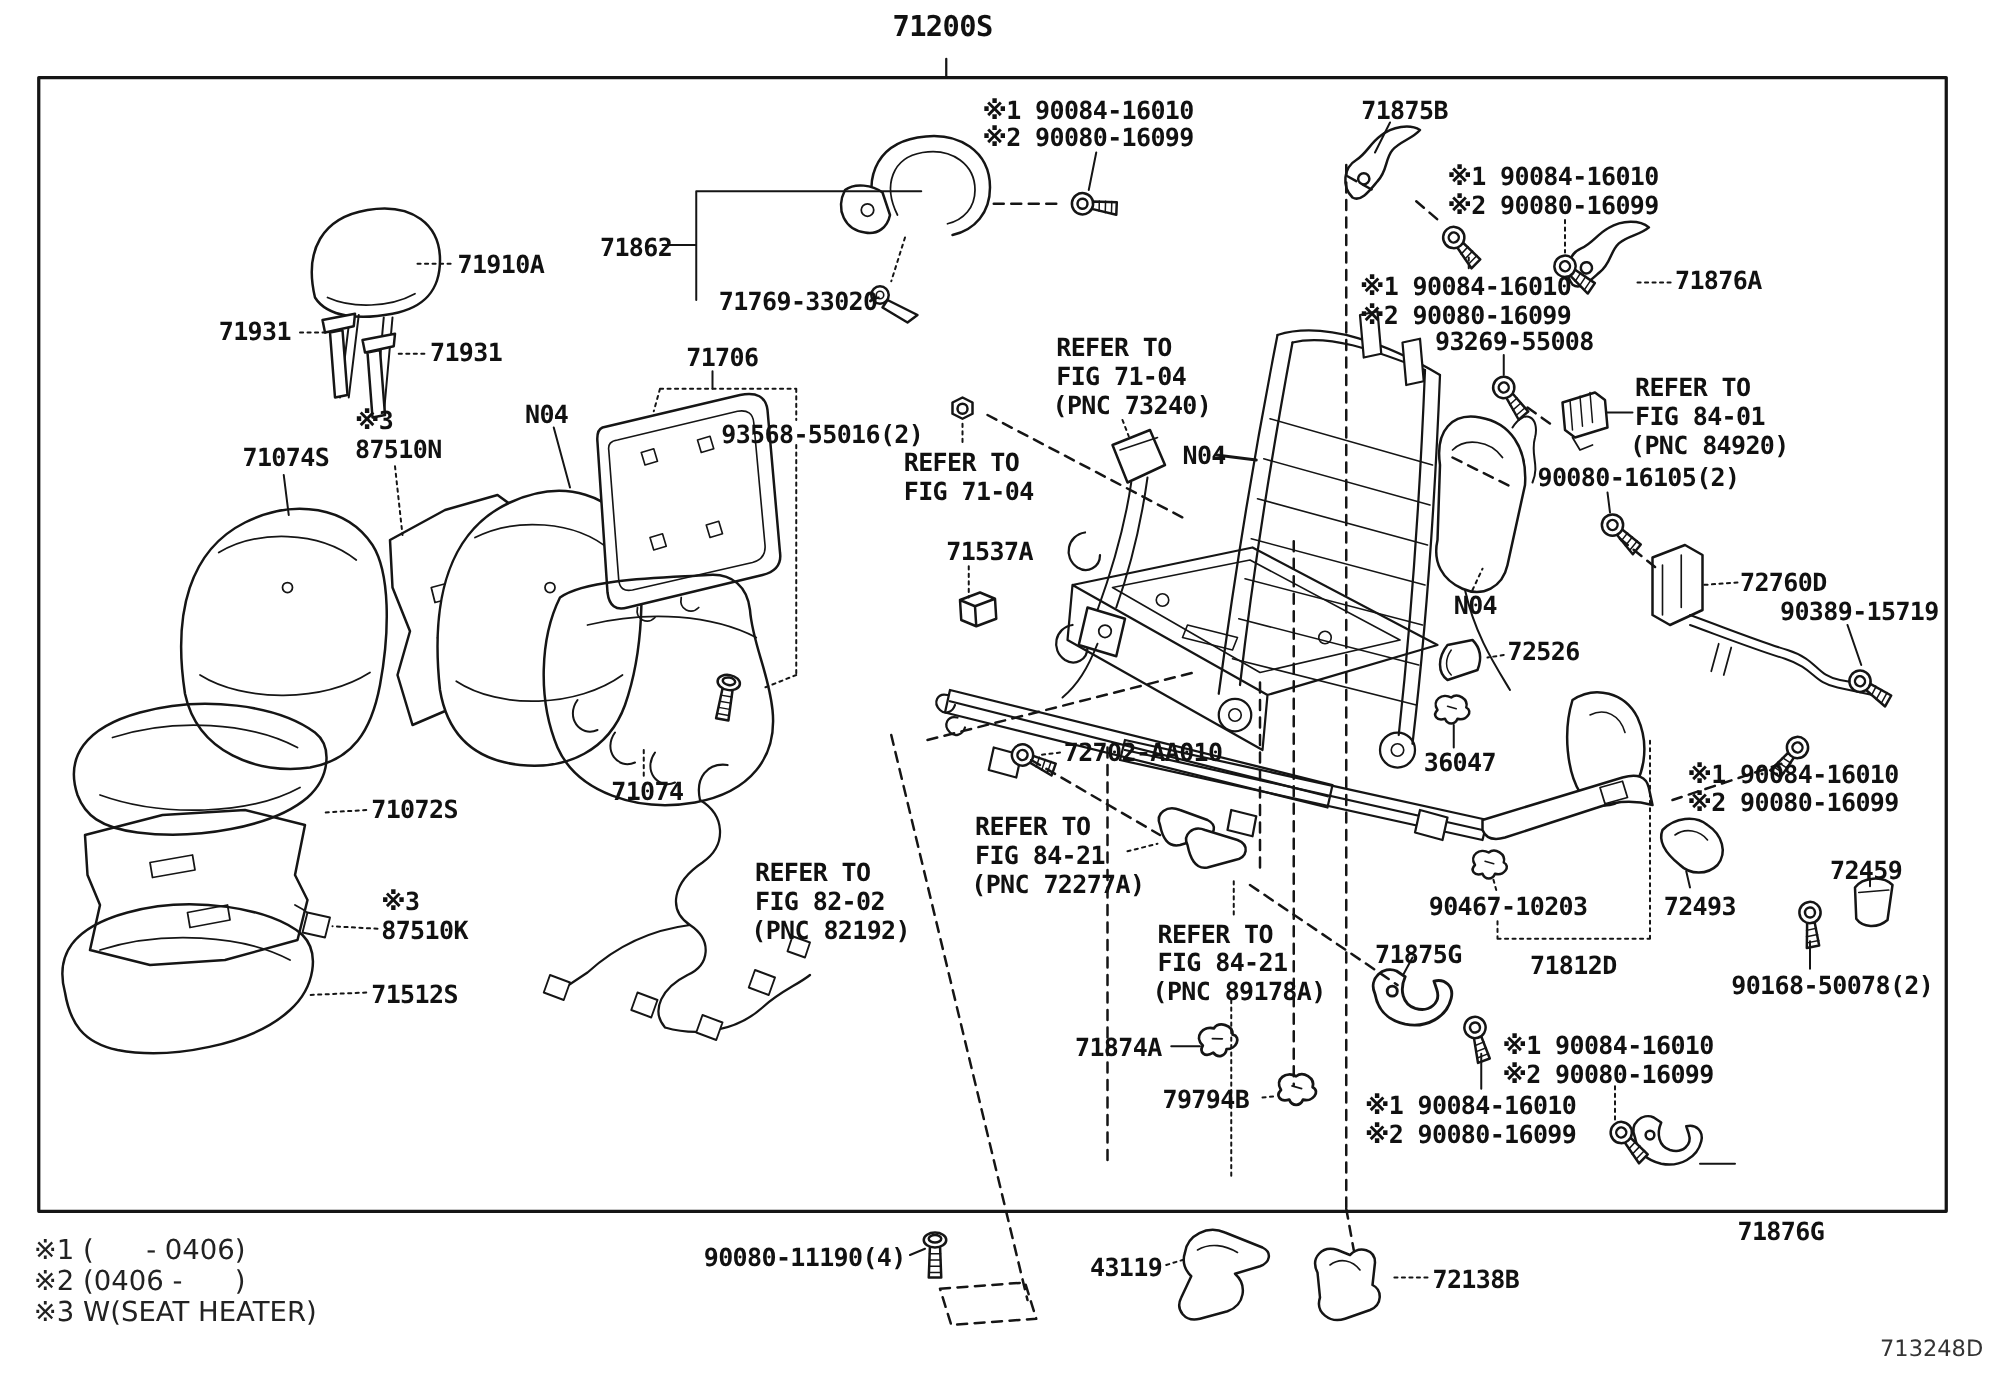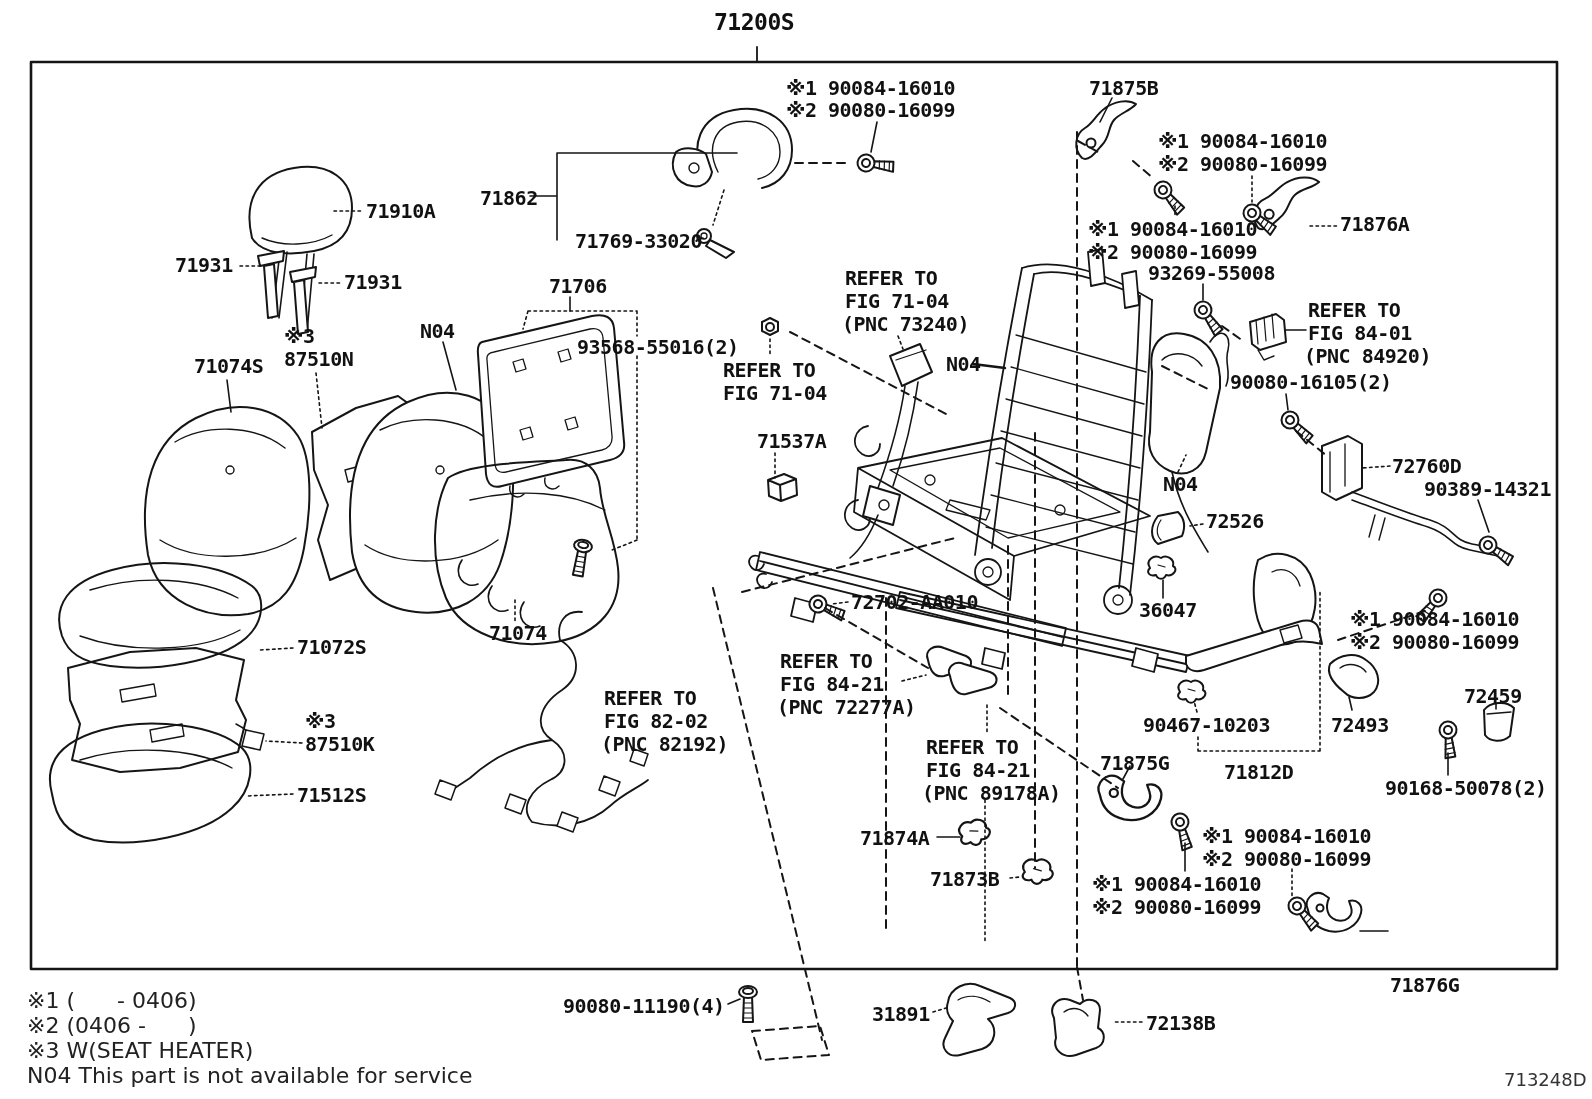--- a/index.html
+++ b/index.html
@@ -289,57 +289,56 @@
 <div class="lbl" style="left:194px;top:356px">71074S</div>
 <div class="lbl" style="left:723px;top:360px">REFER TO</div>
 <div class="lbl" style="left:723px;top:383px">FIG 71-04</div>
 <div class="lbl" style="left:845px;top:268px">REFER TO</div>
 <div class="lbl" style="left:845px;top:291px">FIG 71-04</div>
 <div class="lbl" style="left:842px;top:314px">(PNC 73240)</div>
 <div class="lbl" style="left:946px;top:354px">N04</div>
 <div class="lbl" style="left:757px;top:431px">71537A</div>
 <div class="lbl" style="left:1230px;top:372px">90080-16105(2)</div>
 <div class="lbl" style="left:1392px;top:456px">72760D</div>
-<div class="lbl" style="left:1424px;top:479px">90389-14321</div>
+<div class="lbl" style="left:1424px;top:479px">90389-15719</div>
 <div class="lbl" style="left:1206px;top:511px">72526</div>
 <div class="lbl" style="left:1163px;top:474px">N04</div>
 <div class="lbl" style="left:1139px;top:600px">36047</div>
 <div class="lbl" style="left:1350px;top:609px">※1 90084-16010</div>
 <div class="lbl" style="left:1350px;top:632px">※2 90080-16099</div>
 <div class="lbl" style="left:851px;top:592px">72702-AA010</div>
 <div class="lbl" style="left:780px;top:651px">REFER TO</div>
 <div class="lbl" style="left:780px;top:674px">FIG 84-21</div>
 <div class="lbl" style="left:777px;top:697px">(PNC 72277A)</div>
 <div class="lbl" style="left:926px;top:737px">REFER TO</div>
 <div class="lbl" style="left:926px;top:760px">FIG 84-21</div>
 <div class="lbl" style="left:922px;top:783px">(PNC 89178A)</div>
 <div class="lbl" style="left:1143px;top:715px">90467-10203</div>
 <div class="lbl" style="left:1100px;top:753px">71875G</div>
 <div class="lbl" style="left:1224px;top:762px">71812D</div>
 <div class="lbl" style="left:1331px;top:715px">72493</div>
 <div class="lbl" style="left:1464px;top:686px">72459</div>
 <div class="lbl" style="left:1385px;top:778px">90168-50078(2)</div>
 <div class="lbl" style="left:860px;top:828px">71874A</div>
-<div class="lbl" style="left:930px;top:869px">71873B</div>
+<div class="lbl" style="left:930px;top:869px">79794B</div>
 <div class="lbl" style="left:1202px;top:826px">※1 90084-16010</div>
 <div class="lbl" style="left:1202px;top:849px">※2 90080-16099</div>
 <div class="lbl" style="left:1092px;top:874px">※1 90084-16010</div>
 <div class="lbl" style="left:1092px;top:897px">※2 90080-16099</div>
 <div class="lbl" style="left:1390px;top:975px">71876G</div>
 <div class="lbl" style="left:297px;top:637px">71072S</div>
 <div class="lbl" style="left:305px;top:711px">※3</div>
 <div class="lbl" style="left:305px;top:734px">87510K</div>
 <div class="lbl" style="left:297px;top:785px">71512S</div>
 <div class="lbl" style="left:489px;top:623px">71074</div>
 <div class="lbl" style="left:604px;top:688px">REFER TO</div>
 <div class="lbl" style="left:604px;top:711px">FIG 82-02</div>
 <div class="lbl" style="left:601px;top:734px">(PNC 82192)</div>
 <div class="lbl" style="left:563px;top:996px">90080-11190(4)</div>
-<div class="lbl" style="left:872px;top:1004px">31891</div>
+<div class="lbl" style="left:872px;top:1004px">43119</div>
 <div class="lbl" style="left:1146px;top:1013px">72138B</div>
 
 <div class="legend" style="left:27px;top:991px">※1 (      - 0406)</div>
 <div class="legend" style="left:27px;top:1016px">※2 (0406 -      )</div>
 <div class="legend" style="left:27px;top:1041px">※3 W(SEAT HEATER)</div>
-<div class="legend" style="left:27px;top:1066px">N04 This part is not available for service</div>
 <div class="docnum" style="left:1504px;top:1069px">713248D</div>
 
 </div>
 
 </body></html>

